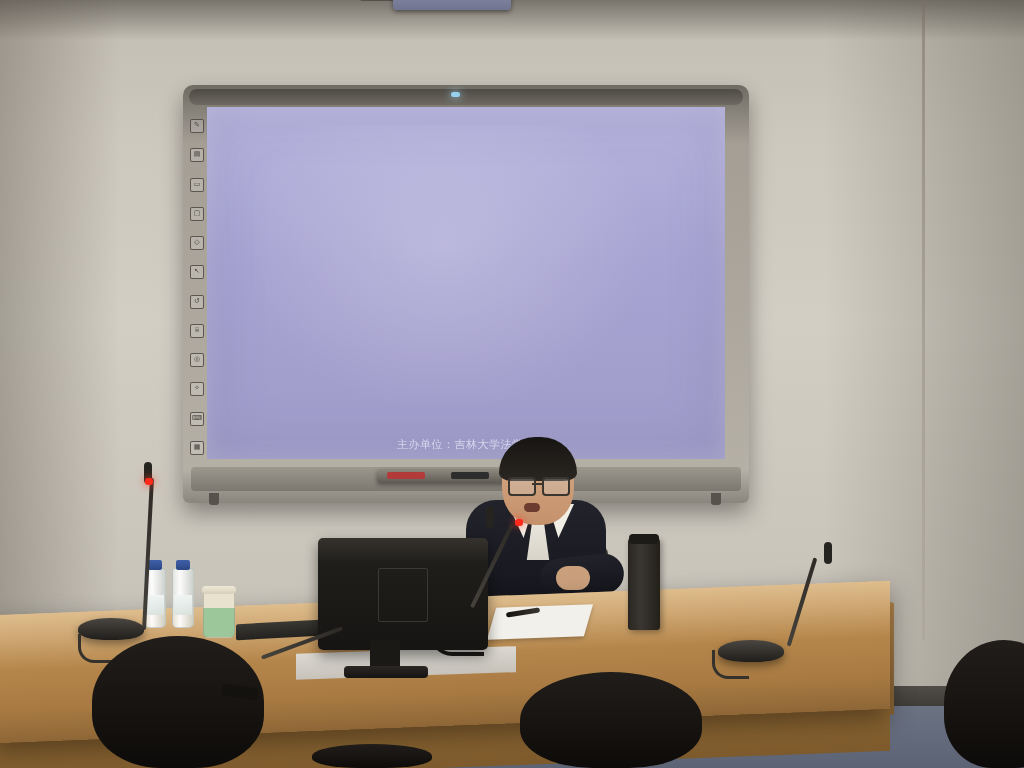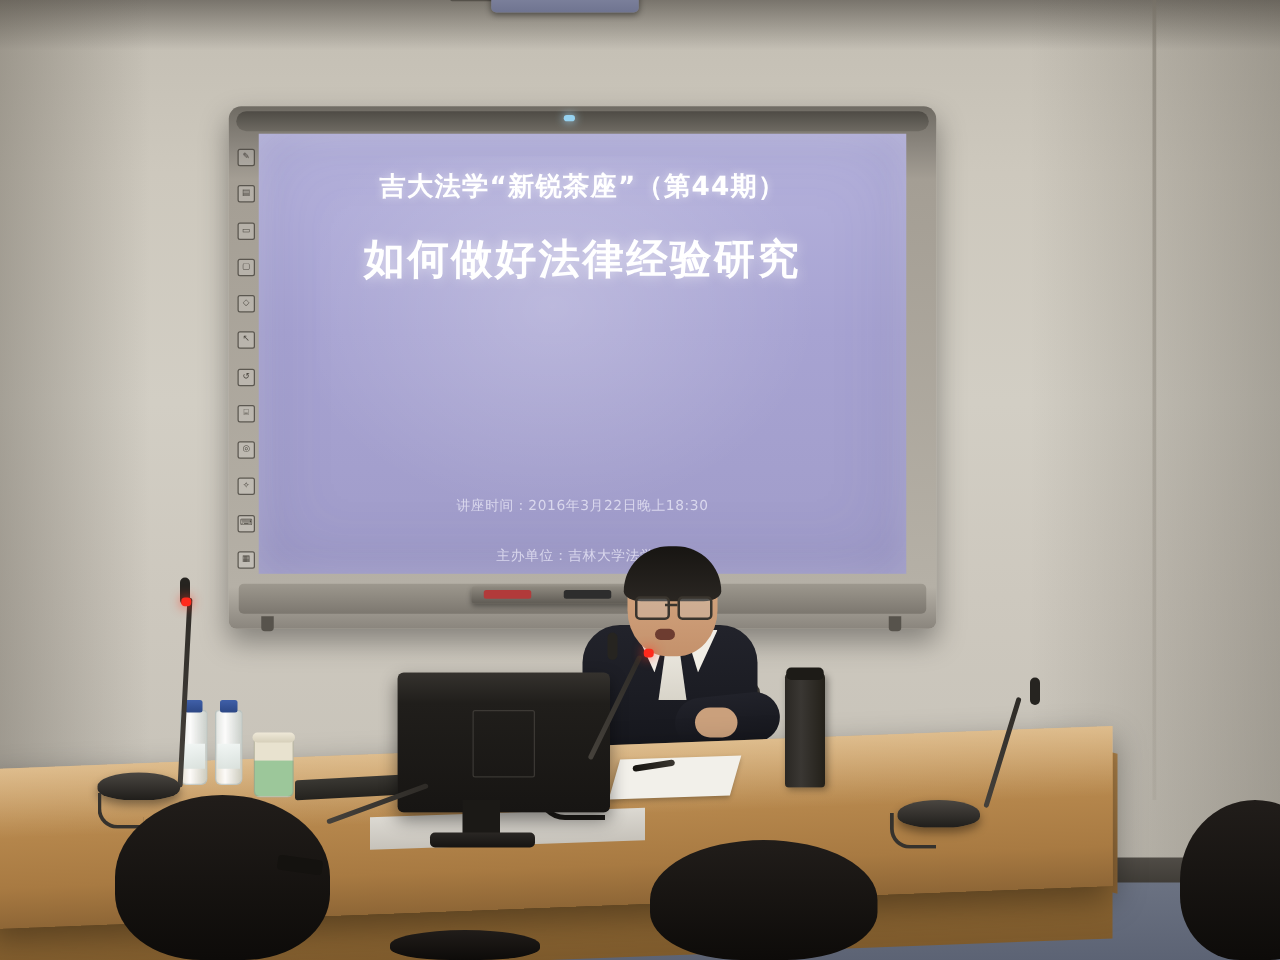--- a/index.html
+++ b/index.html
@@ -193,23 +193,20 @@
       <div class="tb-icon">↖</div>
       <div class="tb-icon">↺</div>
       <div class="tb-icon">⌸</div>
       <div class="tb-icon">◎</div>
       <div class="tb-icon">✧</div>
       <div class="tb-icon">⌨</div>
       <div class="tb-icon">▦</div>
     </div>
 
     <div class="slide">
-      <div class="s-head">吉大法学“新锐茶座”（第44期）</div>
-      <div class="s-title">如何做好法律经验研究</div>
-      <div class="s-info i1">讲座时间：2016年3月22日晚上18:30</div>
       <div class="s-info i3">主办单位：吉林大学法学院</div>
     </div>
 
     <div class="board-bottom"></div>
     <div class="pen-tray">
       <div class="tray-marker" style="left:10px;background:#b23a3a;"></div>
       <div class="tray-marker" style="left:74px;background:#2d2d2d;"></div>
       <div class="tray-marker" style="left:138px;background:#2f4f8f;"></div>
     </div>
     <div class="board-foot" style="left:26px;"></div>

